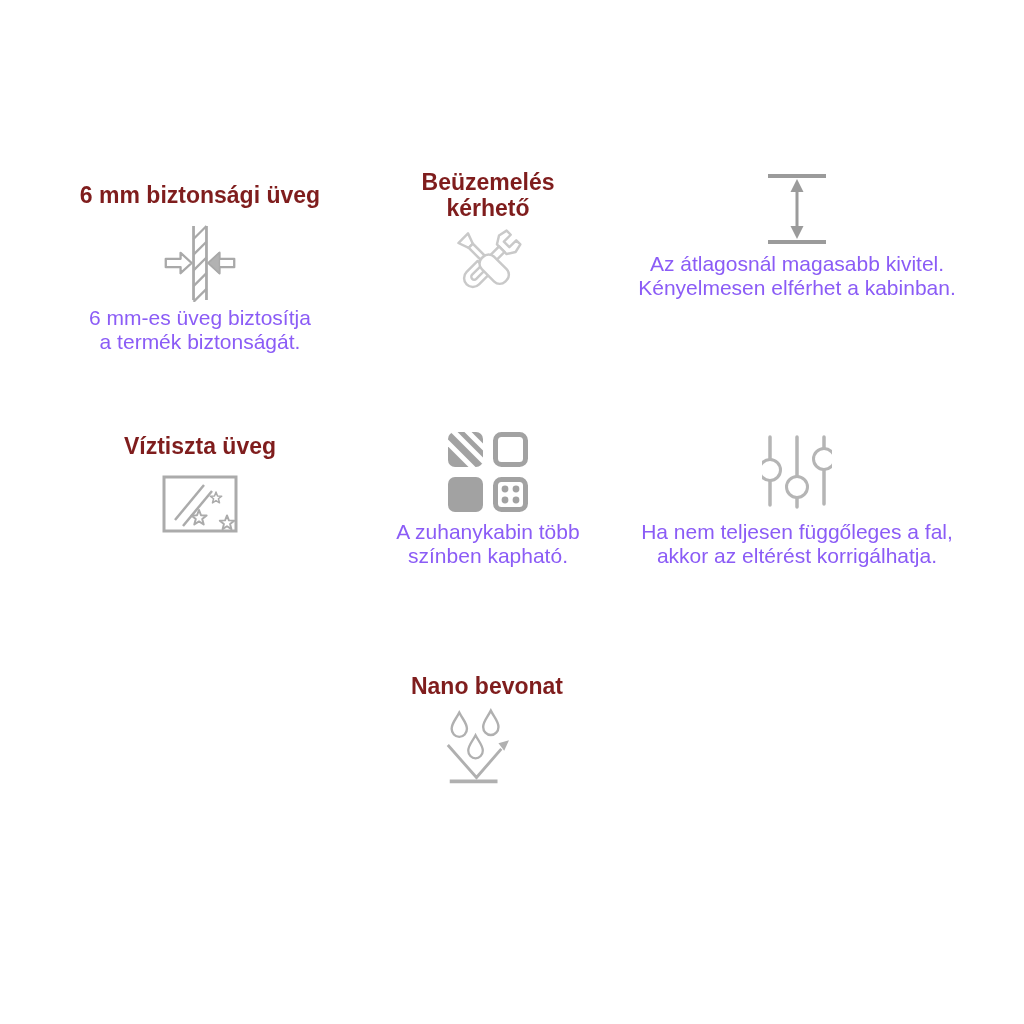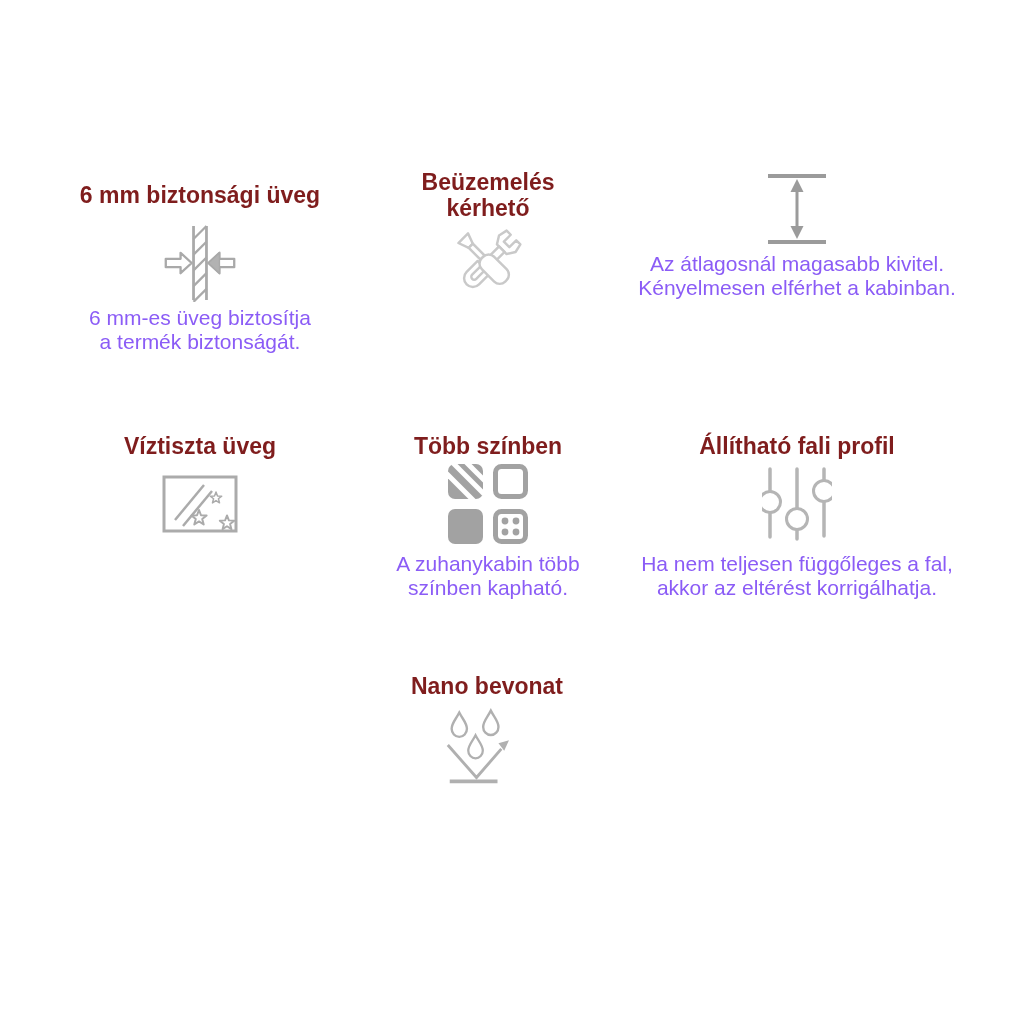--- a/index.html
+++ b/index.html
@@ -115,21 +115,20 @@
         <g fill="#ffffff" stroke="#ababab" stroke-width="2" stroke-linejoin="round">
           <path transform="translate(54,23) scale(0.75)" d="M0,-8 L2,-2.75 L7.61,-2.47 L3.23,1.05 L4.7,6.47 L0,3.4 L-4.7,6.47 L-3.23,1.05 L-7.61,-2.47 L-2,-2.75 Z"></path>
           <path transform="translate(37,43)" d="M0,-8 L2,-2.75 L7.61,-2.47 L3.23,1.05 L4.7,6.47 L0,3.4 L-4.7,6.47 L-3.23,1.05 L-7.61,-2.47 L-2,-2.75 Z"></path>
           <path transform="translate(65,48) scale(0.95)" d="M0,-8 L2,-2.75 L7.61,-2.47 L3.23,1.05 L4.7,6.47 L0,3.4 L-4.7,6.47 L-3.23,1.05 L-7.61,-2.47 L-2,-2.75 Z"></path>
         </g>
       </svg>
     </div>
   </article>
 
   <article class="feature row2" style="left:328px;top:430px;width:320px;">
-    <div class="title">Több színben</div>
     <div class="icon-box">
       <svg width="80" height="80" viewBox="0 0 80 80">
         <rect x="0" y="0" width="35" height="35" rx="7" fill="#a2a2a2"></rect>
         <g stroke="#ffffff" stroke-width="5">
           <line x1="-3" y1="8" x2="27" y2="38"></line>
           <line x1="5" y1="-1" x2="36" y2="30"></line>
           <line x1="14" y1="-6" x2="41" y2="21"></line>
         </g>
         <rect x="47.5" y="2.5" width="30" height="30" rx="6" fill="#ffffff" stroke="#a2a2a2" stroke-width="5"></rect>
         <rect x="0" y="45" width="35" height="35" rx="7" fill="#a2a2a2"></rect>
@@ -140,21 +139,20 @@
           <circle cx="57" cy="68" r="3.4"></circle>
             <circle cx="68" cy="68" r="3.4"></circle>
         </g>
       </svg>
     </div>
     <div class="desc">A zuhanykabin több
 színben kapható.</div>
   </article>
 
   <article class="feature row2" style="left:627px;top:430px;width:340px;">
-    <div class="title">Állítható fali profil</div>
     <div class="icon-box">
       <svg width="70" height="76" viewBox="0 0 70 76">
         <g stroke="#b5b5b5" stroke-width="3.5" stroke-linecap="round">
           <line x1="8" y1="3" x2="8" y2="71"></line>
           <line x1="35" y1="3" x2="35" y2="73"></line>
           <line x1="62" y1="3" x2="62" y2="70"></line>
         </g>
         <g fill="#ffffff" stroke="#b5b5b5" stroke-width="3">
           <circle cx="8" cy="36" r="10.5"></circle>
           <circle cx="35" cy="53" r="10.5"></circle>

